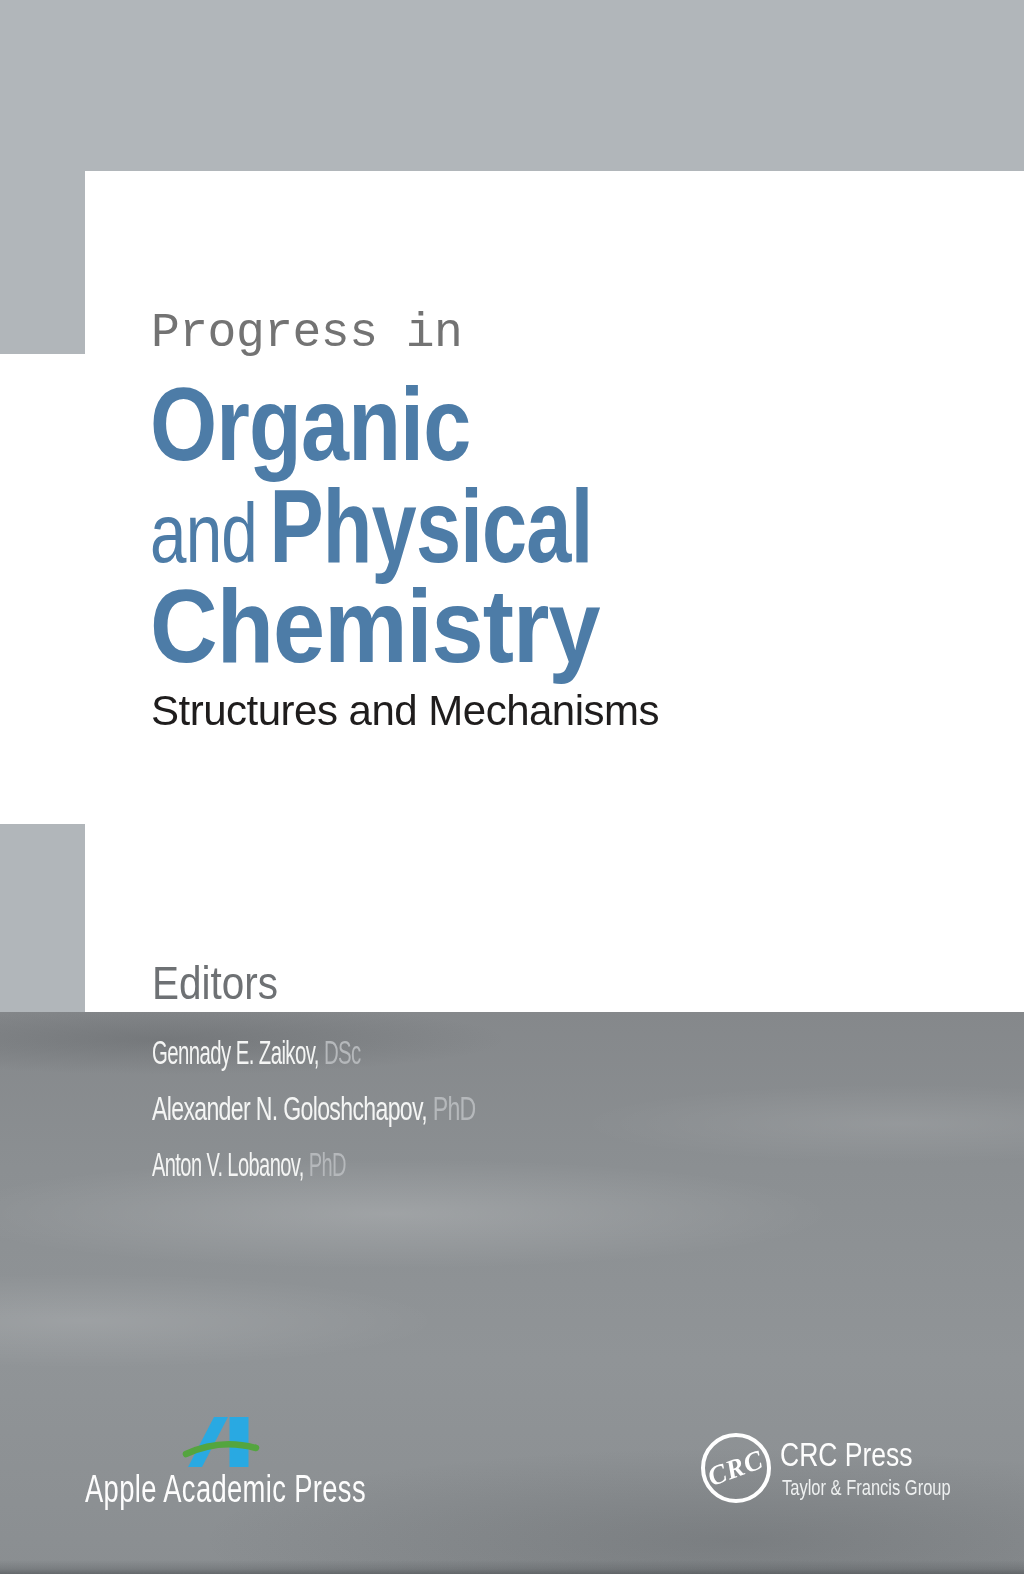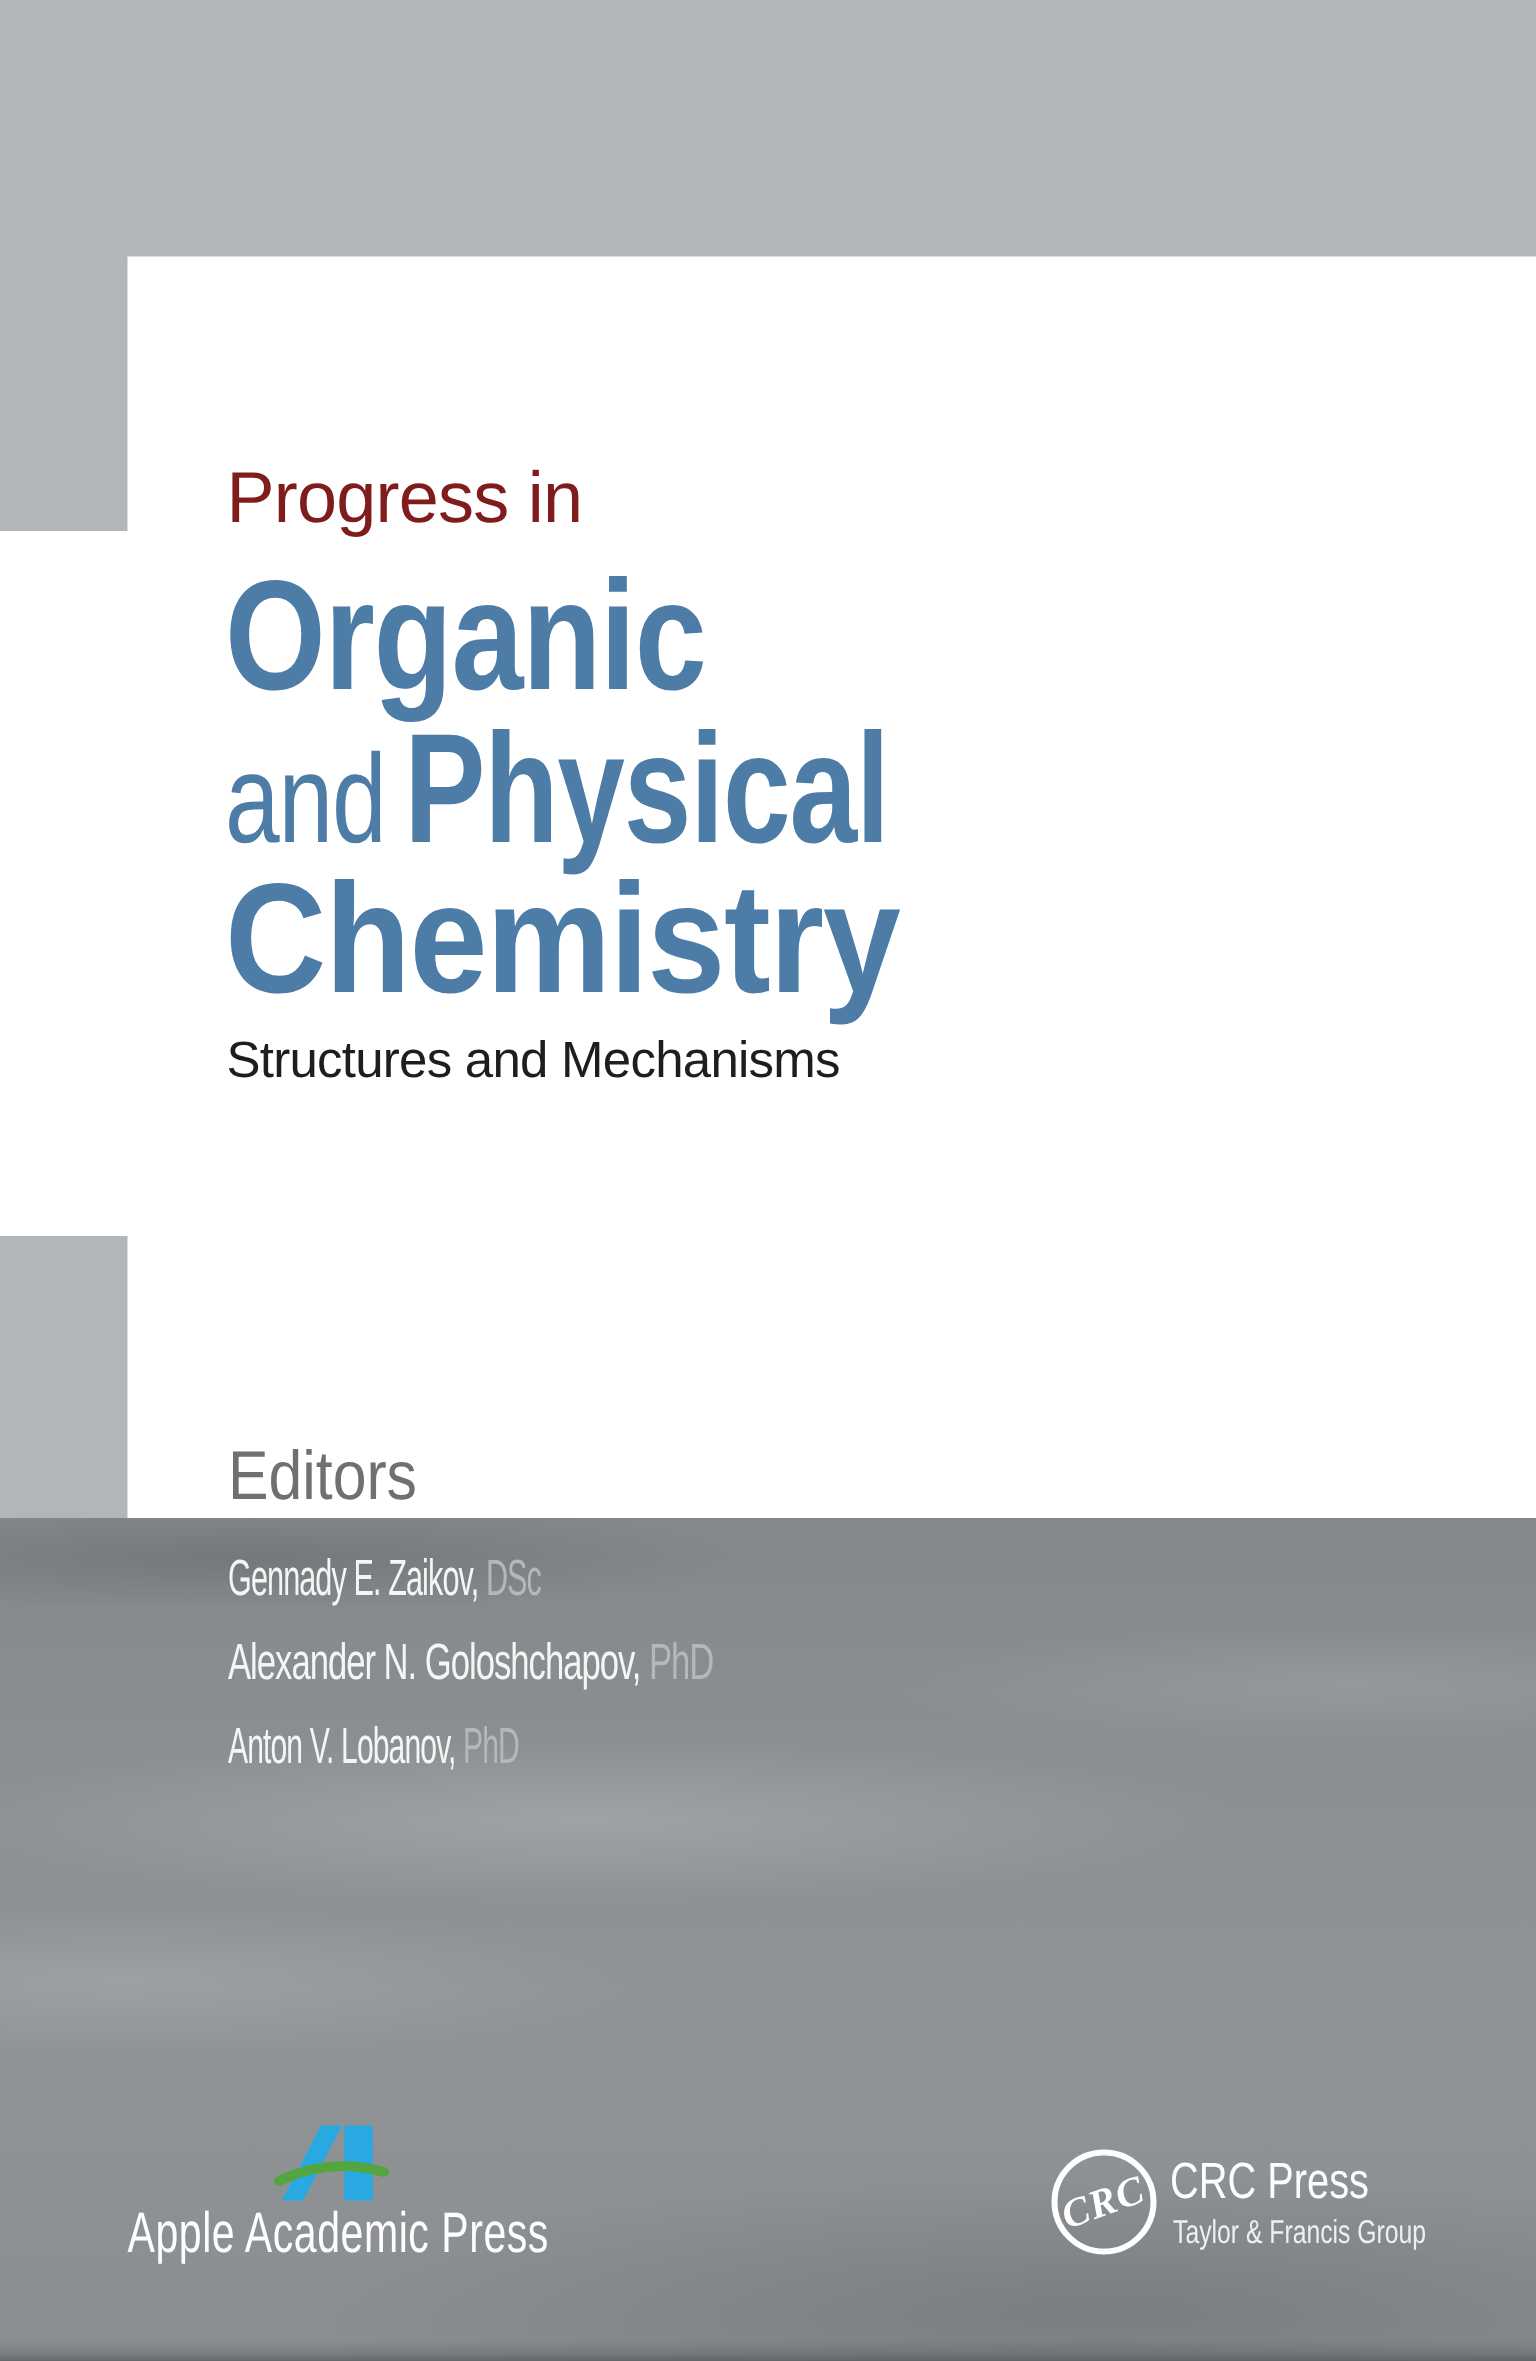--- a/index.html
+++ b/index.html
@@ -20,29 +20,29 @@
       radial-gradient(70% 22% at 72% 94%, rgba(45,48,51,.18),  rgba(45,48,51,0) 75%),
       linear-gradient(180deg, #85888b 0%, #8b8f92 28%, #909497 62%, #8a8e91 100%);
   }
   .white-panel{position:absolute;left:0;top:170px;width:1024px;height:842px;background:var(--panel-white,#fff);}
   .top-band  {position:absolute;left:0;top:0;width:1024px;height:171px;background:var(--block-gray,#b1b6ba);}
   .left-strip{position:absolute;left:0;top:0;width:85px;height:354px;background:var(--block-gray,#b1b6ba);}
   .left-square{position:absolute;left:0;top:824px;width:85px;height:188px;background:var(--block-gray,#b1b6ba);}
 
   
   .series{position:absolute;left:151px;top:309px;font-size:48px;line-height:1;
-    color:#7f1d1d;white-space:nowrap;letter-spacing:-.5px;}
+    color:#737373;white-space:nowrap;letter-spacing:-.5px;font-family:Liberation Mono, monospace;}
   .title-line{position:absolute;left:150px;line-height:1;color:var(--title-blue,#4d7ca7);
     font-weight:bold;font-size:104px;white-space:nowrap;transform-origin:left center;letter-spacing:-1px;}
   .t1{top:372px;transform:scaleX(.83);}
   .t2{top:474px;transform:scaleX(.78);font-weight:normal;}
   .t2 .and{font-size:84px;font-weight:400;margin-right:16px;}
   .t2 .big{font-size:104px;font-weight:bold;}
   .t3{top:574px;transform:scaleX(.90);}
-  .subtitle{position:absolute;left:151px;top:690px;font-size:34px;line-height:1;
+  .subtitle{position:absolute;left:151px;top:690px;font-size:42px;line-height:1;
     color:#1f1d1d;white-space:nowrap;letter-spacing:-.5px;}
   .editors-label{position:absolute;left:152px;top:960px;font-size:46px;line-height:1;
     color:#6e7174;transform:scaleX(.88);transform-origin:left top;}
   .editors{position:absolute;left:152px;top:1024px;font-size:34px;line-height:56px;
     color:#f4f5f4;white-space:nowrap;letter-spacing:-1px;z-index:3;}
   .editor-row{transform-origin:left top;}
   .editor-row:nth-child(1){transform:scaleX(.60);}
   .editor-row:nth-child(2){transform:scaleX(.68);}
   .editor-row:nth-child(3){transform:scaleX(.59);}
   .degree{color:#b5b8bb;}

